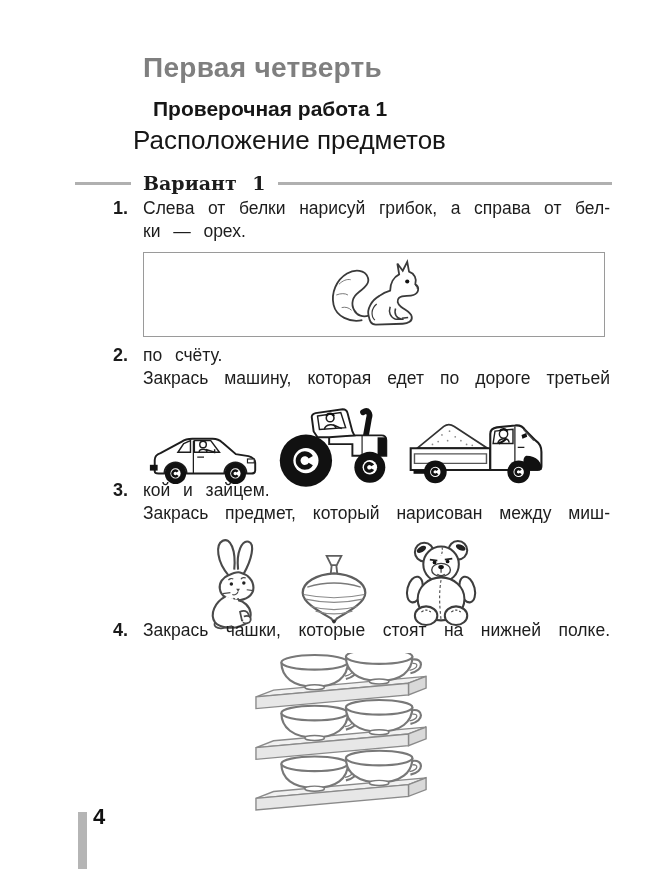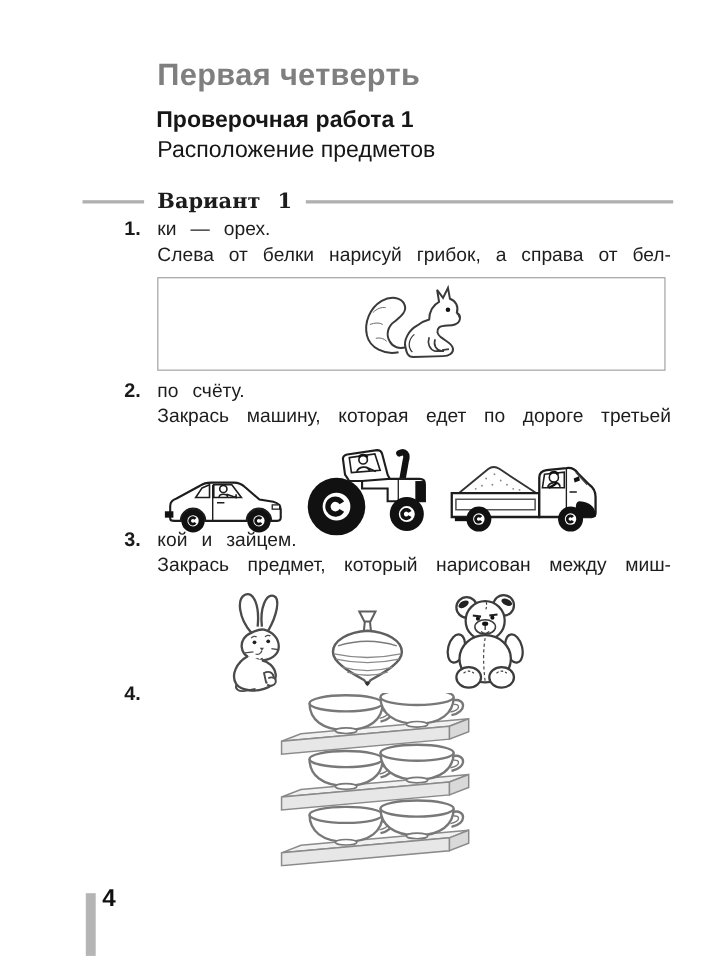--- a/index.html
+++ b/index.html
@@ -1,24 +1,24 @@
 <!DOCTYPE html>
 <html><head>
 <meta charset="utf-8">
 <style>
   html,body{margin:0;padding:0;background:#ffffff;}
   .page{position:relative;width:650px;height:869px;background:#fff;
         font-family:"Liberation Sans",sans-serif;color:#1a1a1a;overflow:hidden;}
 
   .section-title{position:absolute;left:143px;top:52px;margin:0;
         font-size:28px;font-weight:bold;color:#7f7f7f;letter-spacing:.3px;}
-  .work-title{position:absolute;left:142px;top:97px;margin:0;
+  .work-title{position:absolute;left:153px;top:97px;margin:0;
         font-size:21px;font-weight:bold;color:#161616;}
-  .work-subtitle{position:absolute;left:143px;top:125px;margin:0;
-        font-size:21px;font-weight:normal;color:#161616;}
+  .work-subtitle{position:absolute;left:133px;top:125px;margin:0;
+        font-size:26px;font-weight:normal;color:#161616;}
 
   .variant-row{position:absolute;left:75px;top:172px;width:537px;
         display:flex;align-items:center;}
   .rule{height:3px;background:#b0b0b0;}
   .rule-left{width:56px;margin-right:12px;}
   .rule-right{flex:1;margin-left:12px;}
   .variant-label{font-family:"DejaVu Serif",serif;font-weight:bold;
         font-size:19px;word-spacing:9px;color:#1c1c1c;}
 
   .task{position:absolute;left:113px;width:499px;display:flex;}
@@ -51,22 +51,22 @@
 
   <div class="variant-row">
     <span class="rule rule-left"></span>
     <span class="variant-label">Вариант 1</span>
     <span class="rule rule-right"></span>
   </div>
 
   <section class="task t1">
     <div class="task-num">1.</div>
     <div class="task-body">
+      <p class="tline jl">Слева от белки нарисуй грибок, а справа от бел-</p>
       <p class="tline ll">ки — орех.</p>
-      <p class="tline jl">Слева от белки нарисуй грибок, а справа от бел-</p>
       <div class="answer-box">
         <svg width="106" height="76" viewBox="0 0 118 84" fill="none">
           <path d="M46,70 C32,73 17,66 14,53 C11,40 17,25 29,18 C38,13 49,14 52,22 C55,29 48,34 42,39 C35,44 33,52 37,59 C40,65 47,67 53,65" fill="#fff" stroke="#3a3a3a" stroke-width="2"></path>
           <path d="M20,30 C24,26 29,24 33,25 M17,42 C22,40 27,40 30,42 M23,56 C27,55 31,56 34,59" stroke="#6a6a6a" stroke-width="1"></path>
           <path d="M53,65 C51,58 56,48 65,43 C69,40 73,38 77,37 C77,29 81,22 87,19 L85,7 L91,15 L96,5 L98,16 C104,18 107,24 105,30 C110,33 109,40 103,42 C98,44 91,42 87,45 C84,48 85,52 89,55 C94,59 100,61 101,66 C102,71 97,74 91,74 L61,75 C55,75 54,70 53,65 Z" fill="#fff" stroke="#3a3a3a" stroke-width="2"></path>
           <circle cx="96" cy="27" r="2.3" fill="#111"></circle>
           <path d="M105,31 C107,32 108,33 107,35" stroke="#3a3a3a" stroke-width="1.4"></path>
           <path d="M77,55 C75,61 77,67 83,69 M83,57 C81,63 84,68 90,69 M83,69 L92,69 M90,68 L97,67" stroke="#3a3a3a" stroke-width="1.7"></path>
           <path d="M62,52 C56,57 55,65 60,70" stroke="#3a3a3a" stroke-width="1.3"></path>
         </svg>
@@ -200,20 +200,21 @@
           <ellipse cx="61" cy="83" rx="12" ry="10" fill="#fff" stroke="#3d3d3d" stroke-width="2.2"></ellipse>
           <path d="M24,79 Q29,75 34,79 M56,79 Q61,75 66,79" stroke="#3d3d3d" stroke-width="1.2" stroke-dasharray="2.5,2"></path>
         </svg>
       </div>
     </div>
   </section>
 
   <section class="task t4">
     <div class="task-num">4.</div>
     <div class="task-body">
+      <p class="tline jl">Закрась чашки, которые стоят на нижней полке.</p>
       <div class="shelves-wrap">
         <svg width="176" height="158" viewBox="0 0 180 162" preserveAspectRatio="none" fill="none">
           <defs>
             <g id="plank">
               <polygon points="2,21 158,7 176,0 20,14" fill="#f1f1f1" stroke="#8a8a8a" stroke-width="1.4"></polygon>
               <polygon points="158,7 176,0 176,12 158,19" fill="#d9d9d9" stroke="#8a8a8a" stroke-width="1.4"></polygon>
               <polygon points="2,21 158,7 158,19 2,33" fill="#e7e7e7" stroke="#8a8a8a" stroke-width="1.4"></polygon>
             </g>
             <g id="cup">
               <path d="M4,8 C4,23 16,33 38,33 C60,33 72,23 72,8" fill="#fff" stroke="#787878" stroke-width="2.2"></path>

